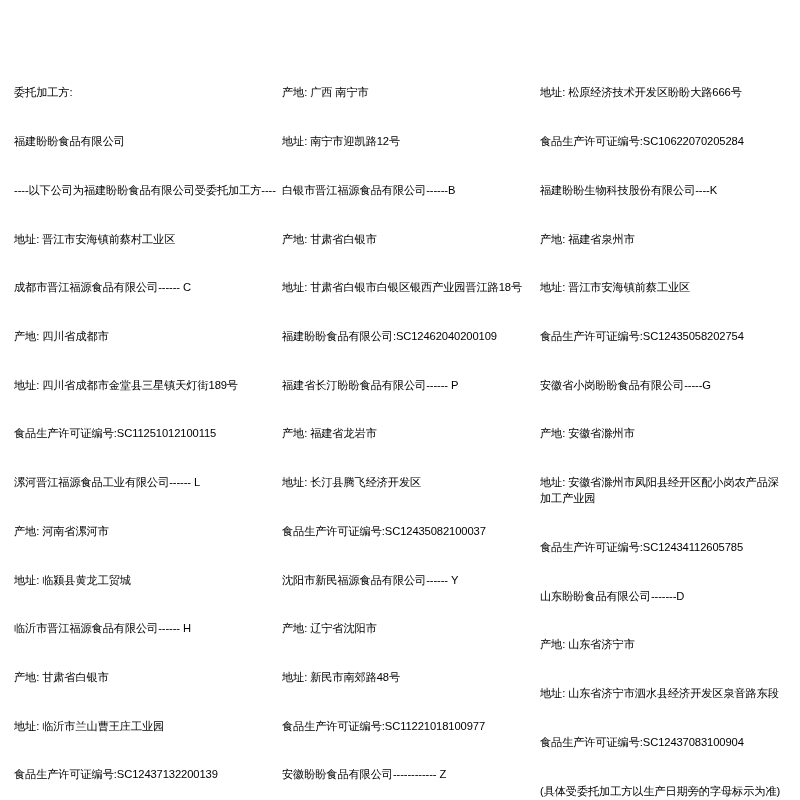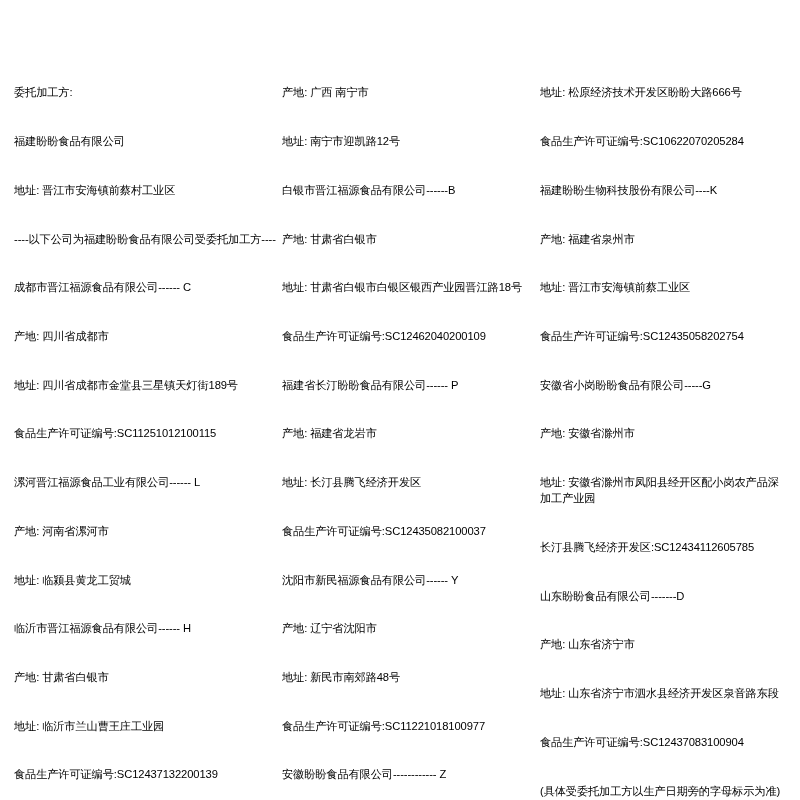--- a/index.html
+++ b/index.html
@@ -45,22 +45,22 @@
 </style>
 </head>
 <body>
 
 <div class="page">
 
   <div class="top-cols">
     <div class="col col-1">
       <span class="ln">委托加工方:</span>
       <span class="ln">福建盼盼食品有限公司</span>
+      <span class="ln">----以下公司为福建盼盼食品有限公司受委托加工方----</span>
       <span class="ln">地址: 晋江市安海镇前蔡村工业区</span>
-      <span class="ln">----以下公司为福建盼盼食品有限公司受委托加工方----</span>
       <span class="ln">成都市晋江福源食品有限公司------ C</span>
       <span class="ln">产地: 四川省成都市</span>
       <span class="ln">地址: 四川省成都市金堂县三星镇天灯街189号</span>
       <span class="ln">食品生产许可证编号:SC11251012100115</span>
       <span class="ln">漯河晋江福源食品工业有限公司------ L</span>
       <span class="ln">产地: 河南省漯河市</span>
       <span class="ln">地址: 临颍县黄龙工贸城</span>
       <span class="ln">临沂市晋江福源食品有限公司------ H</span>
       <span class="ln">产地: 甘肃省白银市</span>
       <span class="ln">地址: 临沂市兰山曹王庄工业园</span>
@@ -70,21 +70,21 @@
       
       
       
     </div>
     <div class="col col-2">
       <span class="ln">产地: 广西 南宁市</span>
       <span class="ln">地址: 南宁市迎凯路12号</span>
       <span class="ln">白银市晋江福源食品有限公司------B</span>
       <span class="ln">产地: 甘肃省白银市</span>
       <span class="ln">地址: 甘肃省白银市白银区银西产业园晋江路18号</span>
-      <span class="ln">食品生产许可证编号:SC12462040200109</span>
+      <span class="ln">福建盼盼食品有限公司:SC12462040200109</span>
       <span class="ln">福建省长汀盼盼食品有限公司------ P</span>
       <span class="ln">产地: 福建省龙岩市</span>
       <span class="ln">地址: 长汀县腾飞经济开发区</span>
       <span class="ln">食品生产许可证编号:SC12435082100037</span>
       <span class="ln">沈阳市新民福源食品有限公司------ Y</span>
       <span class="ln">产地: 辽宁省沈阳市</span>
       <span class="ln">地址: 新民市南郊路48号</span>
       <span class="ln">食品生产许可证编号:SC11221018100977</span>
       <span class="ln">安徽盼盼食品有限公司------------ Z</span>
       
@@ -96,21 +96,21 @@
     <div class="col col-3">
       <span class="ln">地址: 松原经济技术开发区盼盼大路666号</span>
       <span class="ln">食品生产许可证编号:SC10622070205284</span>
       <span class="ln">福建盼盼生物科技股份有限公司----K</span>
       <span class="ln">产地: 福建省泉州市</span>
       <span class="ln">地址: 晋江市安海镇前蔡工业区</span>
       <span class="ln">食品生产许可证编号:SC12435058202754</span>
       <span class="ln">安徽省小岗盼盼食品有限公司-----G</span>
       <span class="ln">产地: 安徽省滁州市</span>
       <span class="ln">地址: 安徽省滁州市凤阳县经开区配小岗农产品深加工产业园</span>
-      <span class="ln">长汀县腾飞经济开发区:SC12434112605785</span>
+      <span class="ln">食品生产许可证编号:SC12434112605785</span>
       <span class="ln">山东盼盼食品有限公司-------D</span>
       <span class="ln">产地: 山东省济宁市</span>
       <span class="ln">地址: 山东省济宁市泗水县经济开发区泉音路东段</span>
       <span class="ln">食品生产许可证编号:SC12437083100904</span>
       <span class="ln">(具体受委托加工方以生产日期旁的字母标示为准)</span>
     </div>
   </div>
 
 </div>
 

